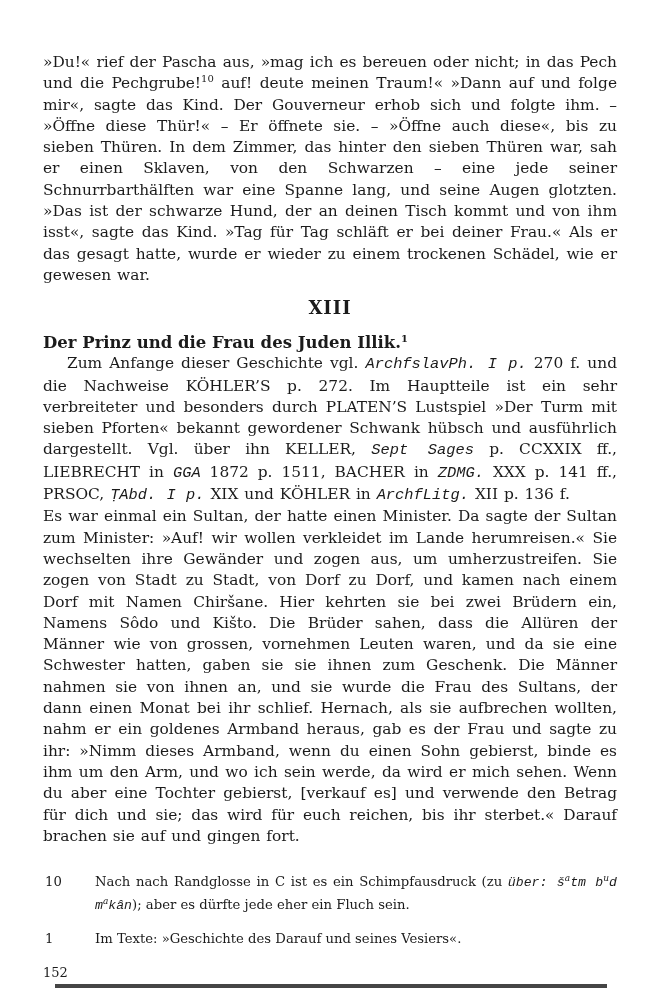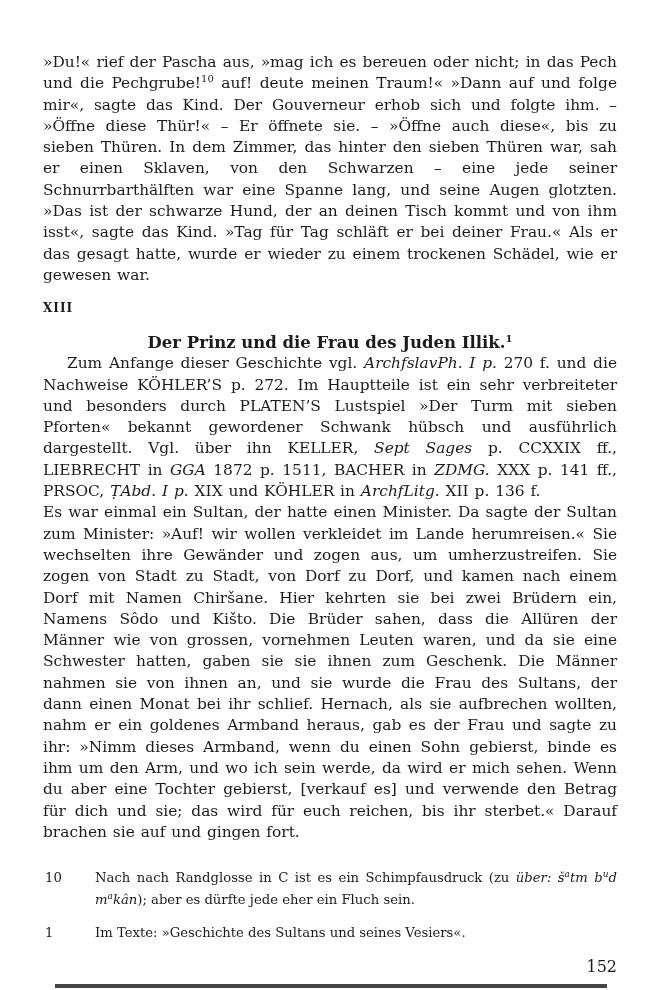--- a/index.html
+++ b/index.html
@@ -20,62 +20,61 @@
     word-spacing:1px;
   }
   .fnm{
     font-size:10px;
     vertical-align:super;
     line-height:0;
     letter-spacing:0;
   }
   .chapnum{
     margin:12px 0 0 0;
-    font-size:12px;
+    text-align:center;
+    font-size:18px;
     line-height:20px;
     font-weight:bold;
     letter-spacing:1px;
   }
   .chaptitle{
     margin:15px 0 0 0;
-    text-align:center;
     font-size:16.5px;
     line-height:20px;
     font-weight:bold;
   }
   .note{
     margin-top:18px;
     line-height:21px;
     text-indent:24px;
   }
   .story{
     margin-top:8px;
     line-height:21.3px;
   }
-  .it{font-style:italic;}
+  .it{font-style:italic;font-family:Liberation Mono, monospace;}
   .footnotes{
     margin-top:24px;
     font-size:13.2px;
     line-height:21.5px;
   }
   .fn{display:flex;padding-left:2px;}
   .fn + .fn{margin-top:12px;}
   .fnmark{flex:0 0 50px;}
   .fntext{flex:1;text-align:justify;}
   .supsm{
     font-size:9px;
     vertical-align:super;
     line-height:0;
     font-style:italic;
   }
   .pagenum{
     margin-top:14px;
-    font-size:16px;
+    font-size:13px;
     line-height:18px;
-    text-align:right;
   }
   .scan-bar{
     position:absolute;
     left:55px;top:984px;
     width:552px;height:4px;
     background:#454545;
   }
 </style>
 </head>
 <body>
@@ -95,21 +94,21 @@
 
     <div class="footnotes">
 
       <div class="fn">
         <span class="fnmark">10</span>
         <span class="fntext"><span>Nach nach Randglosse in C ist es ein Schimpfausdruck (zu </span><span class="it">über: š</span><span class="supsm">a</span><span class="it">tm b</span><span class="supsm">u</span><span class="it">d m</span><span class="supsm">a</span><span class="it">kân</span><span>); aber es dürfte jede eher ein Fluch sein.</span></span>
       </div>
 
       <div class="fn">
         <span class="fnmark">1</span>
-        <span class="fntext">Im Texte: »Geschichte des Sultans und seines Vesiers«.</span>
+        <span class="fntext">Im Texte: »Geschichte des Darauf und seines Vesiers«.</span>
       </div>
 
     </div>
 
     <div class="pagenum">152</div>
 
   </div>
 
   <div class="scan-bar"></div>
 </div>

